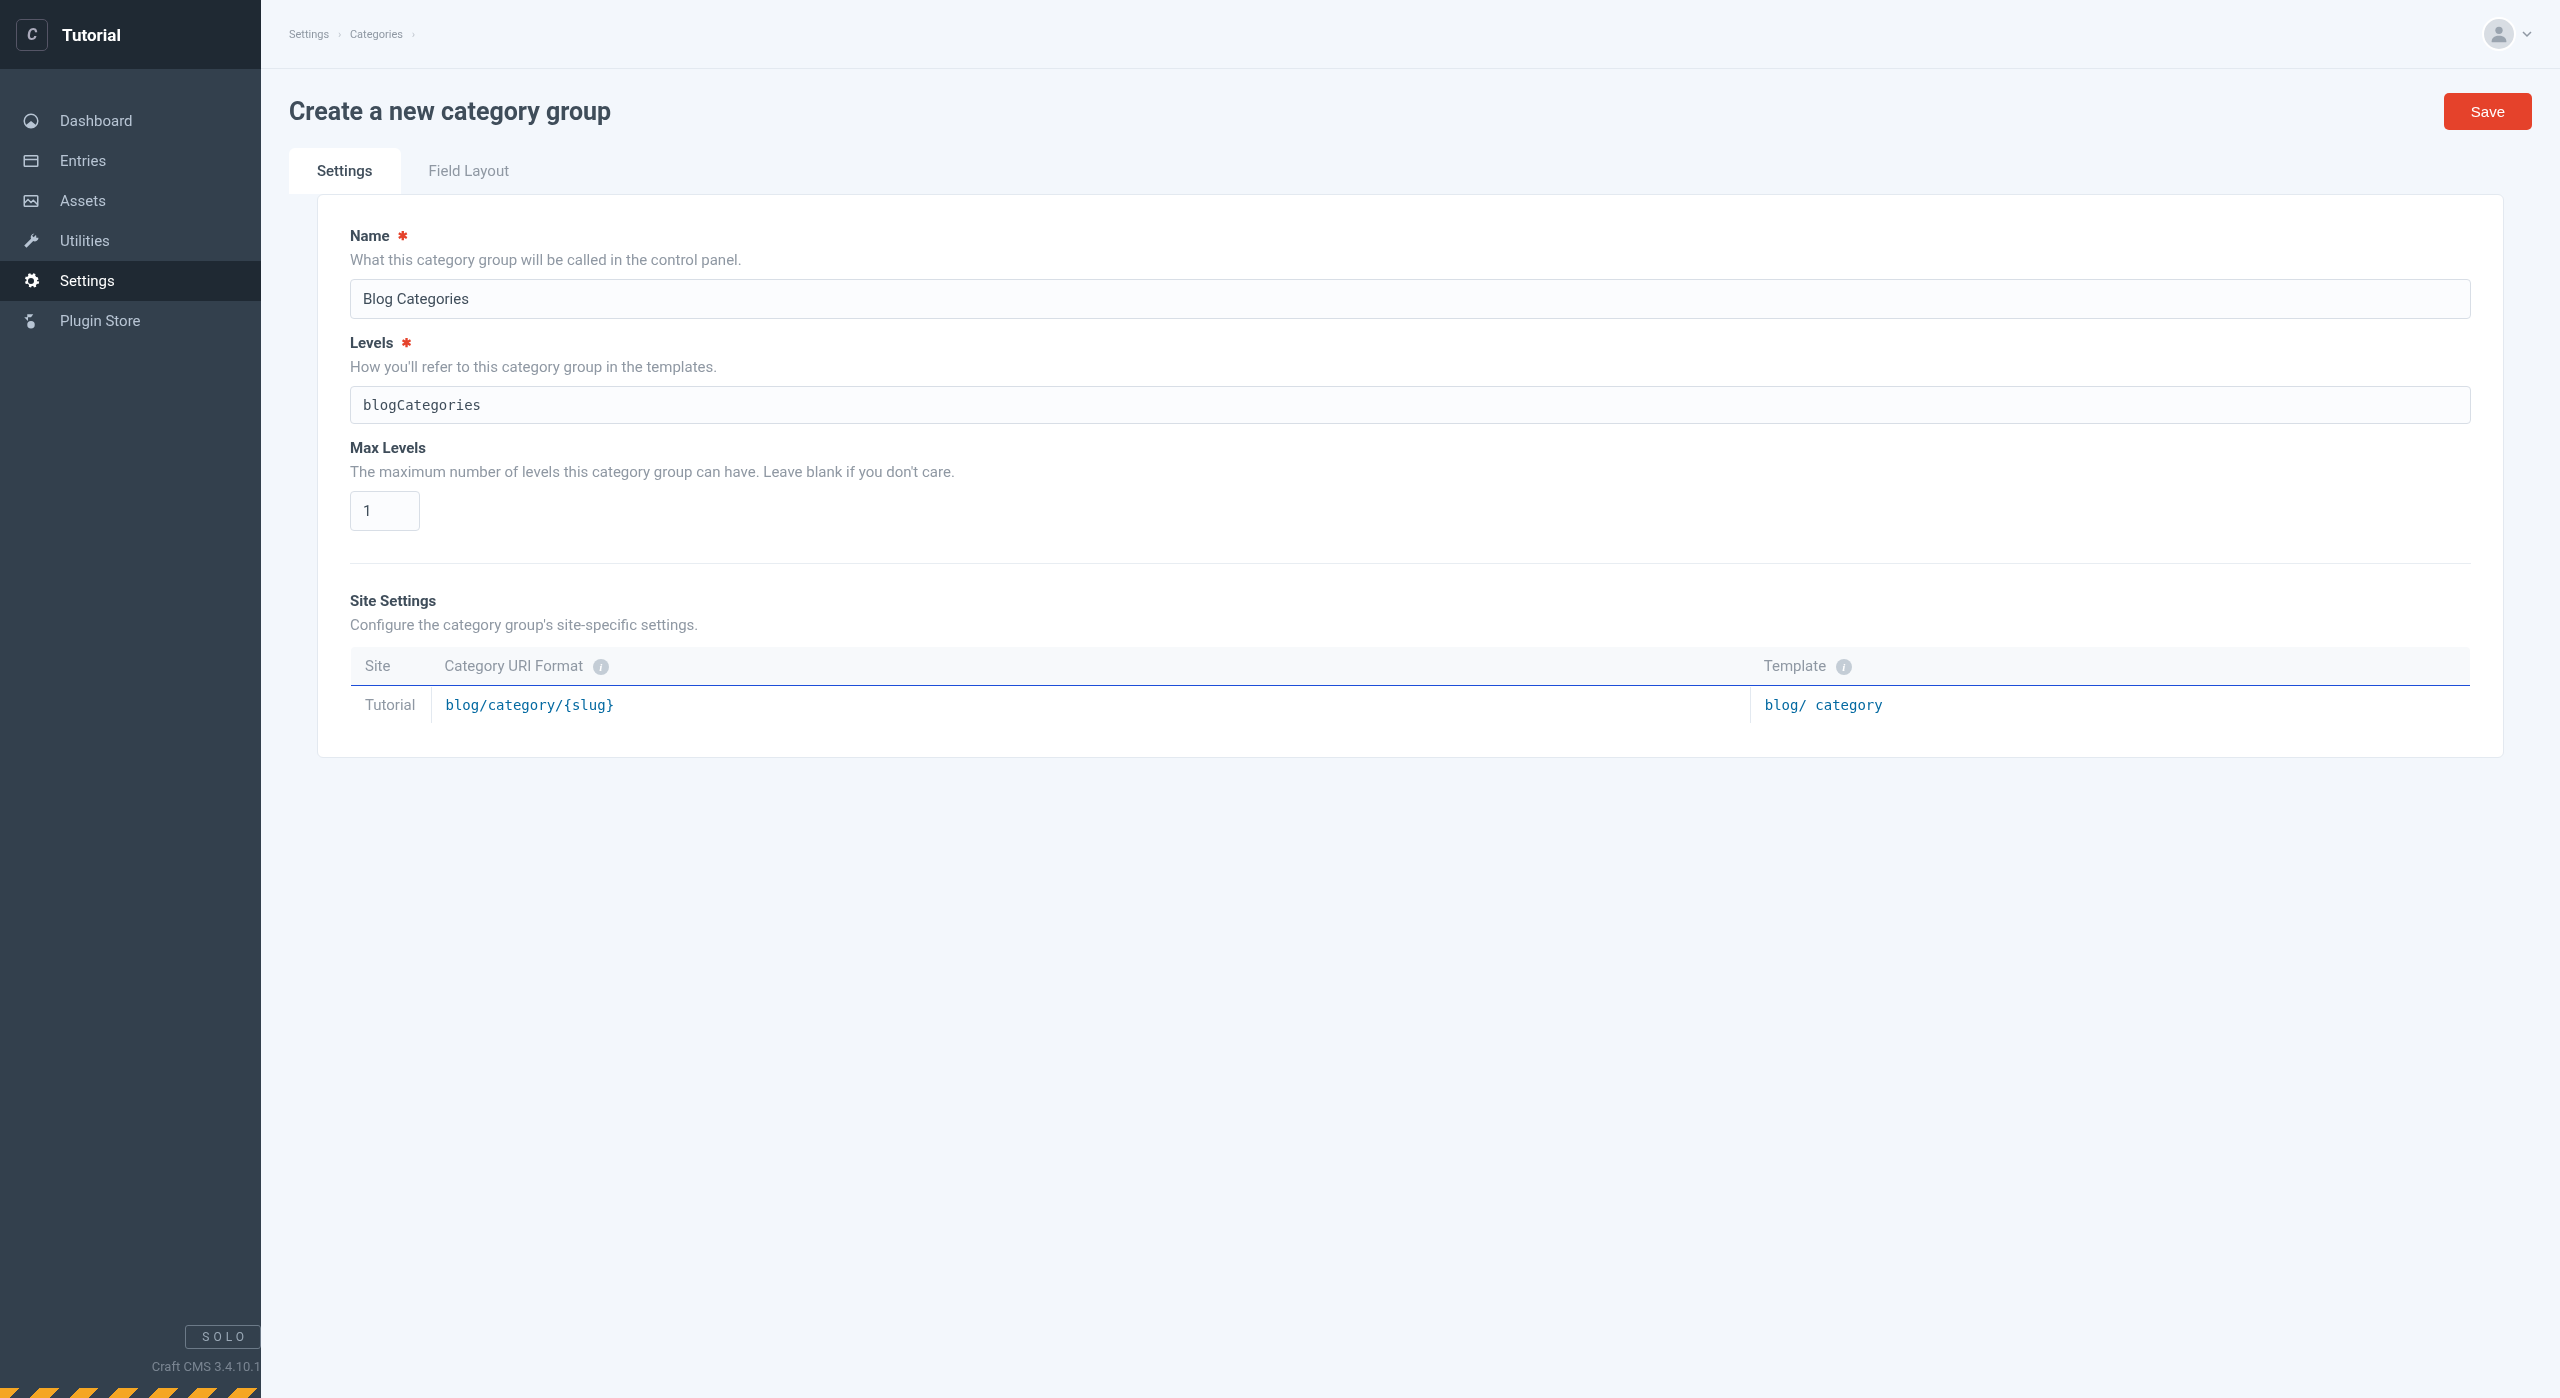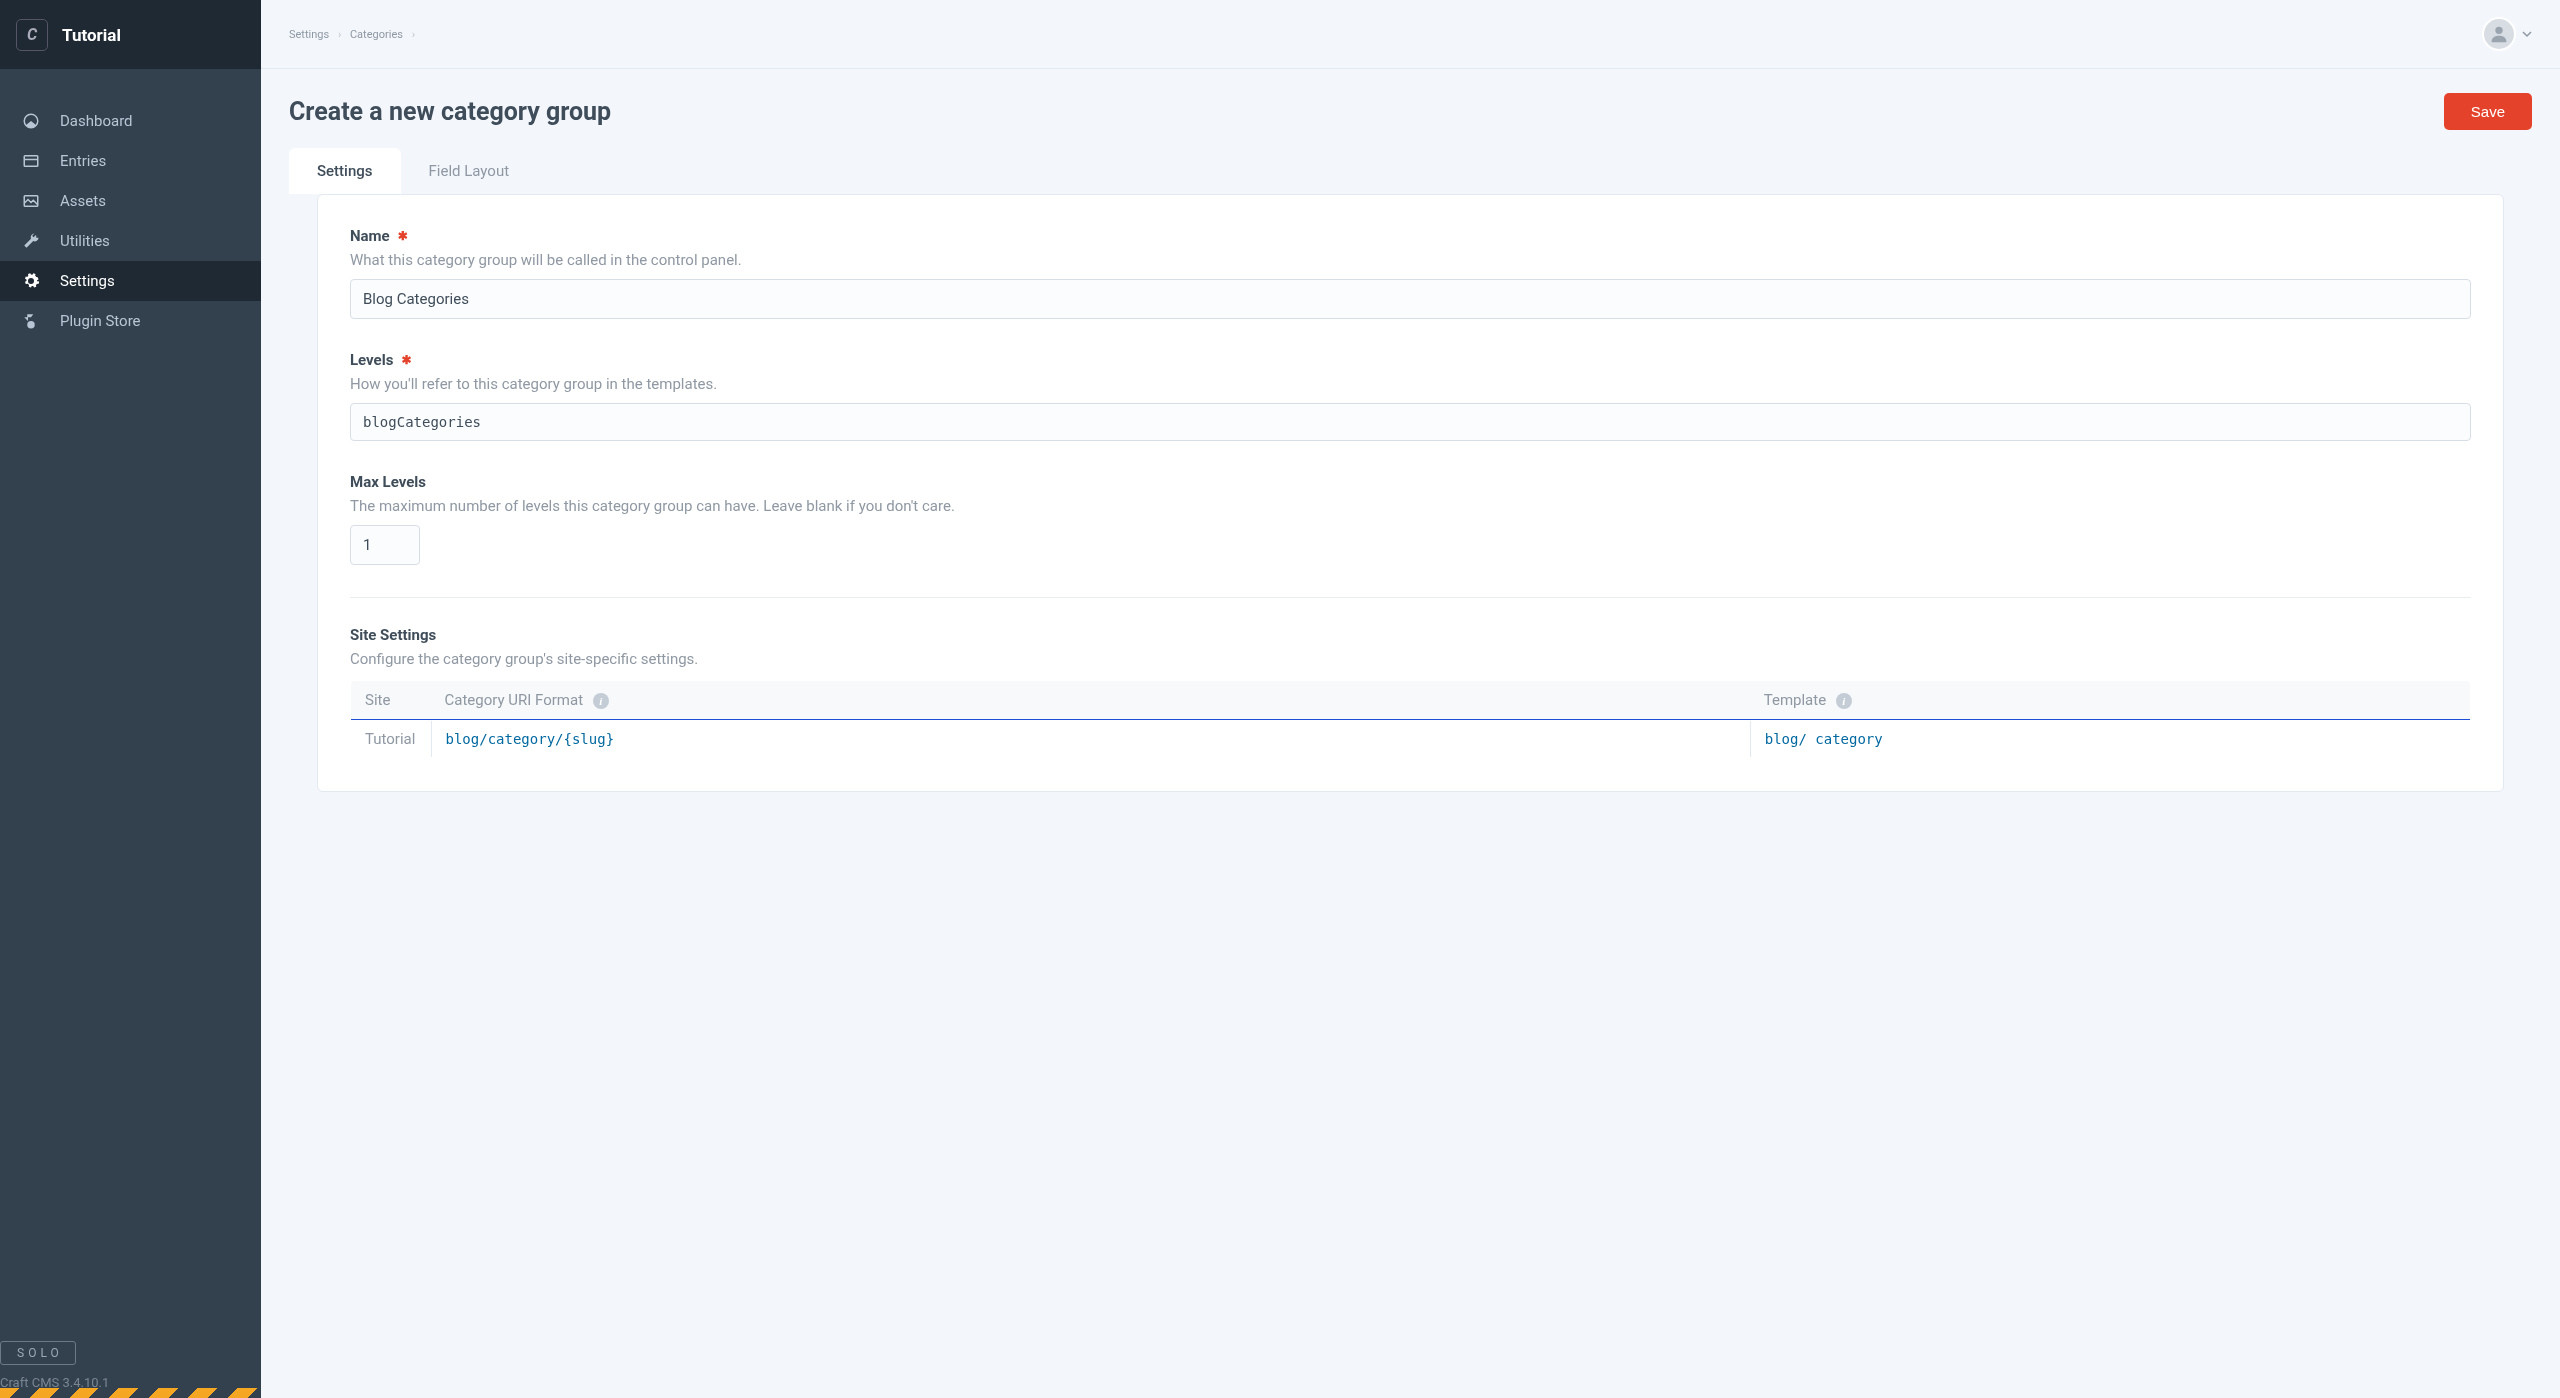--- a/index.html
+++ b/index.html
@@ -8,21 +8,21 @@
 
 
 .sidebar { width: 261px; background: #33404d; color: #fff; display: flex; flex-direction: column; position: relative; }
 .sidebar-header { background: #1f2933; height: 69px; display: flex; align-items: center; padding: 0 16px; gap: 14px; }
 .logo-box { width: 32px; height: 32px; border: 1px solid #556; border-radius: 5px; display: flex; align-items: center; justify-content: center; font-style: italic; font-weight: 700; color: #aab; font-size: 16px; }
 .site-name { font-weight: 700; font-size: 17px; color: #fff; }
 .nav { padding-top: 32px; flex: 1; }
 .nav-item { display: flex; align-items: center; height: 40px; padding: 0 22px; gap: 20px; color: #b8c5d4; cursor: pointer; font-size: 15px; }
 .nav-item.active { background: #1f2933; color: #fff; }
 .nav-icon { width: 18px; height: 18px; flex-shrink: 0; }
-.sidebar-footer { text-align: left; padding-bottom: 8px; }
+.sidebar-footer { text-align: right; padding-bottom: 24px; }
 .solo-badge { display: inline-block; border: 1px solid #6c7a88; color: #9aa8b6; letter-spacing: 4px; font-size: 12px; padding: 4px 12px 4px 16px; border-radius: 3px; }
 .version { color: #7a8592; font-size: 13px; margin-top: 10px; }
 .stripe { height: 10px; background: repeating-linear-gradient(135deg, #f5a623 0 14px, #33404d 14px 28px); position: absolute; bottom: 0; left: 0; right: 0; }
 
 
 .main { flex: 1; display: flex; flex-direction: column; }
 .topbar { height: 69px; background: #f3f7fc; border-bottom: 1px solid #e3e9f0; display: flex; align-items: center; padding: 0 28px; justify-content: space-between; }
 .breadcrumbs { color: #8f98a3; font-size: 11px; }
 .breadcrumbs a { color: #8f98a3; text-decoration: none; }
 .breadcrumbs .sep { margin: 0 6px; color: #bfc6ce; }
@@ -33,21 +33,21 @@
 .page-header { display: flex; align-items: center; justify-content: space-between; padding: 24px 28px 18px; }
 .page-title { font-size: 25px; font-weight: 700; color: #3f4d5a; }
 .save-btn { background: #e5422b; color: #fff; border: none; border-radius: 5px; padding: 10px 27px; font-size: 15px; font-weight: 500; cursor: pointer; margin-left: 7px; }
 
 .tabs-wrap { padding: 0 28px; }
 .tabs { display: flex; gap: 0; }
 .tab { padding: 14px 28px; cursor: pointer; font-size: 15px; color: #8f98a3; border-radius: 6px 6px 0 0; }
 .tab.active { background: #fff; color: #3f4d5a; font-weight: 500; }
 
 .panel { background: #fff; margin: 0 28px 28px; border-radius: 6px; padding: 32px; border: 1px solid #e3e9f0; }
-.field { margin-bottom: 32px; }
+.field { margin-bottom: 15px; }
 .field-label { font-weight: 700; color: #3f4d5a; font-size: 15px; display: flex; align-items: center; gap: 8px; }
 .required { color: #e5422b; font-size: 12px; }
 .field-help { color: #8f98a3; margin-top: 6px; font-size: 15px; }
 .text-input { width: 100%; margin-top: 10px; padding: 10px 12px; border: 1px solid #d8dee6; border-radius: 4px; background: #fbfcfe; font-size: 15px; color: #3f4d5a; font-family: inherit; }
 .text-input.code { font-family: "SFMono-Regular", Consolas, monospace; font-size: 14px; }
 .text-input.small { width: 70px; }
 
 hr.divider { border: none; border-top: 1px solid #e8edf2; margin: 32px 0 28px; }
 
 .table { width: 100%; border-collapse: collapse; margin-top: 12px; border: 1px solid #e3e9f0; border-radius: 5px; overflow: hidden; }

